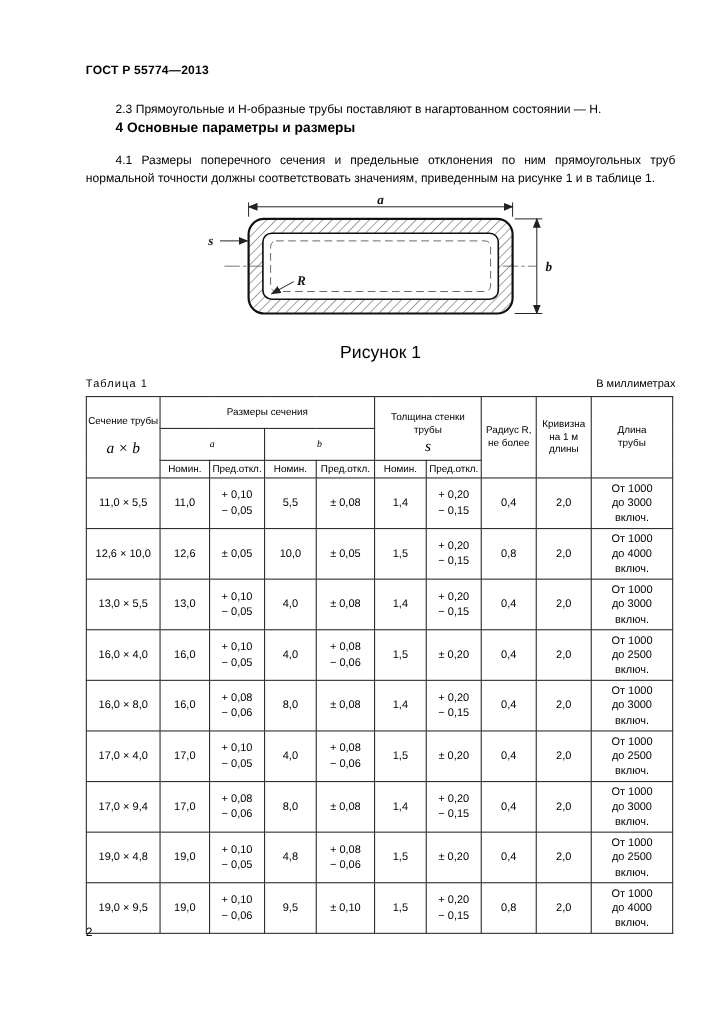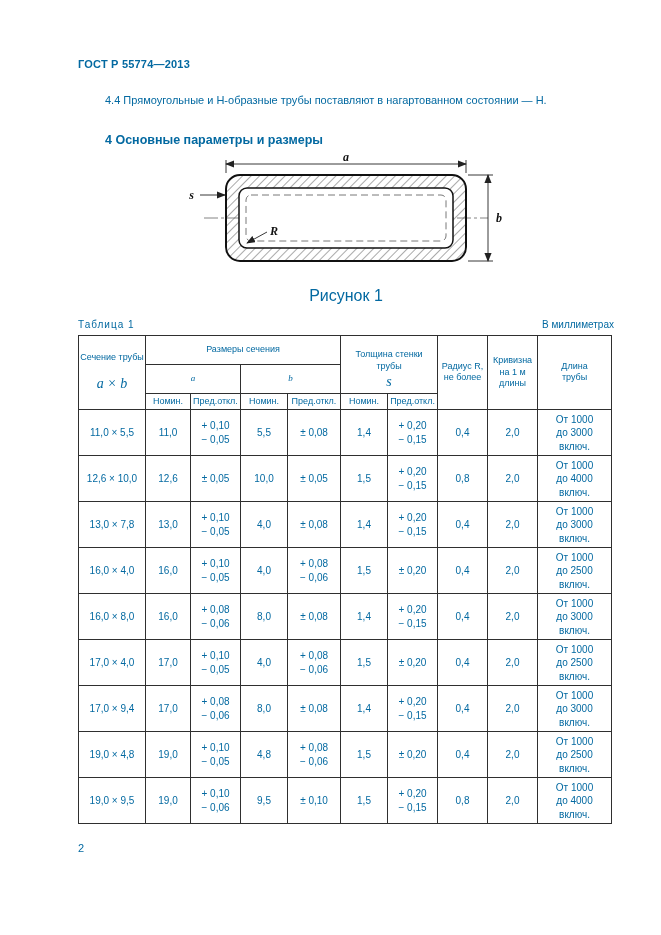--- a/index.html
+++ b/index.html
@@ -3,28 +3,28 @@
 <meta charset="utf-8">
 <style>
   * { margin:0; padding:0; box-sizing:border-box; }
   html,body { background:#e8e8e8; }
   .page {
     position:relative;
     width:661px; height:935px;
     margin:0 auto;
     background:#ffffff;
     font-family:"Liberation Sans", sans-serif;
-    color:#0369a1;
+    color:#000000;
     overflow:hidden;
   }
   .content { position:absolute; left:78px; right:47px; top:0; }
   .doc-header { margin-top:58px; font-size:11px; font-weight:bold; letter-spacing:.2px; }
   .para { font-size:11px; line-height:1.5; text-align:justify; }
   .para-33 { margin-top:22px; text-indent:27px; }
-  .section-heading { margin-top:24px; margin-left:27px; font-size:12.5px; font-weight:bold; }
+  .section-heading { margin-left:27px; font-size:12.5px; font-weight:bold; }
   .para-41 { margin-top:15px; text-indent:27px; }
   .figure-block { margin-top:6px; text-align:center; }
   .figure-caption { font-size:16px; margin-top:2px; }
   .table-meta { display:flex; justify-content:space-between; align-items:center; margin-top:14px; }
   .table-title { font-size:10px; letter-spacing:1px; }
   .table-units { font-size:10px; }
   table.dim-table {
     margin-top:5px;
     border-collapse:collapse;
     table-layout:fixed;
@@ -46,24 +46,25 @@
   svg text { font-family:"Liberation Serif", serif; }
 </style>
 </head>
 <body>
 
 <div class="page">
   <div class="content">
 
     <div class="doc-header">ГОСТ Р 55774—2013</div>
 
-    <p class="para para-33">4.4 Прямоугольные и Н-образные трубы поставляют в нагартованном состоянии — Н.</p>
+    <p class="para para-33">2.3 Прямоугольные и Н-образные трубы поставляют в нагартованном состоянии — Н.</p>
 
     <div class="section-heading">4 Основные параметры и размеры</div>
 
+    <p class="para para-41">4.1 Размеры поперечного сечения и предельные отклонения по ним прямоугольных труб нормальной точности должны соответствовать значениям, приведенным на рисунке 1 и в таблице 1.</p>
 
     <div class="figure-block">
       <svg width="400" height="128" viewBox="0 0 400 128">
         <defs>
           <pattern id="hatch" width="6" height="6" patternUnits="userSpaceOnUse" patternTransform="rotate(45)">
             <line x1="0" y1="0" x2="0" y2="6" stroke="#555" stroke-width="1"></line>
           </pattern>
           <marker id="arrow" markerWidth="10" markerHeight="8" refX="9" refY="4" orient="auto-start-reverse">
             <path d="M0,0 L10,4 L0,8 z" fill="#222"></path>
           </marker>
@@ -170,21 +171,21 @@
             <td>1,5</td>
             <td>+ 0,20
 − 0,15</td>
             <td>0,8</td>
             <td>2,0</td>
             <td>От 1000
 до 4000
 включ.</td>
           </tr>
           <tr>
-            <td>13,0 × 7,8</td>
+            <td>13,0 × 5,5</td>
             <td>13,0</td>
             <td>+ 0,10
 − 0,05</td>
             <td>4,0</td>
             <td>± 0,08</td>
             <td>1,4</td>
             <td>+ 0,20
 − 0,15</td>
             <td>0,4</td>
             <td>2,0</td>

